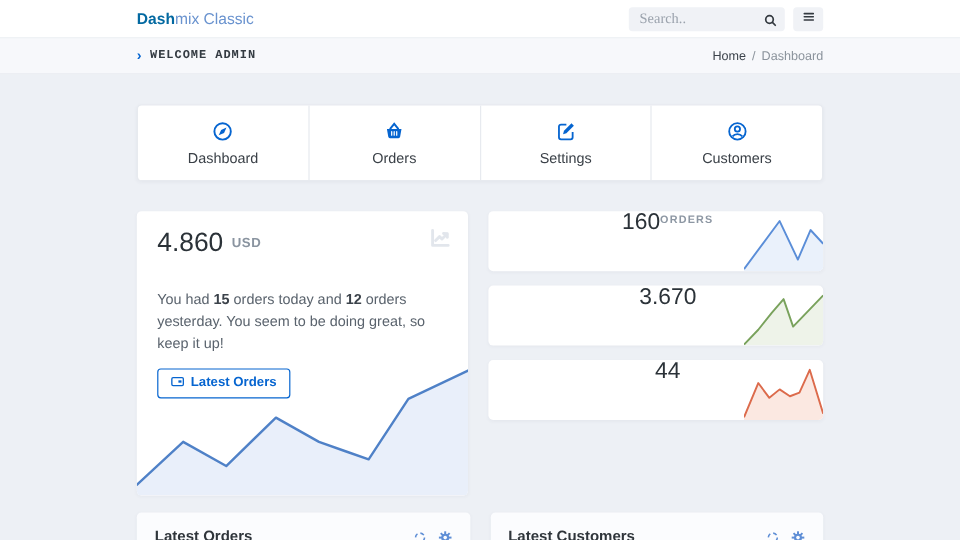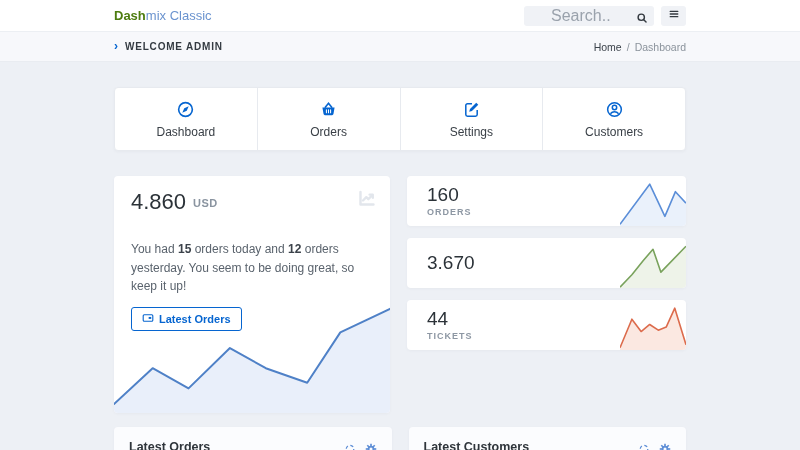--- a/index.html
+++ b/index.html
@@ -5,38 +5,38 @@
   * { margin:0; padding:0; box-sizing:border-box; }
   html,body { width:800px; height:450px; overflow:hidden; }
   body { font-family:"Liberation Sans", sans-serif; background:#edf0f5; }
 
   .container { width:572px; margin:0 auto; }
 
   
   .app-header { height:32px; background:#ffffff; border-bottom:1px solid #eceff3; }
   .app-header .container { height:100%; display:flex; align-items:center; }
   .logo { font-size:13px; cursor:pointer; }
-  .logo .b { font-weight:700; color:#4d7c0f; }
+  .logo .b { font-weight:700; color:#0369a1; }
   .logo .r { font-weight:400; color:#6a93cf; }
   .header-right { margin-left:auto; display:flex; align-items:center; gap:7px; }
   .searchbox { position:relative; }
   .searchbox input { width:130px; height:20px; background:#f0f2f6; border:none; border-radius:3px;
-    font-size:16px; color:#3a4047; padding:0 24px 0 27px; outline:none; font-family:Liberation Sans, sans-serif; }
+    font-size:12px; color:#3a4047; padding:0 24px 0 9px; outline:none; font-family:Liberation Serif, serif; }
   .searchbox input::placeholder { color:#9aa2ac; }
   .searchbox .mag { position:absolute; right:6px; top:4px; width:12px; height:12px; color:#343a40; }
   .burger-btn { width:25px; height:20px; background:#f0f2f6; border:none; border-radius:3px;
     display:flex; align-items:center; justify-content:center; color:#343a40; cursor:pointer; }
   .burger-btn svg { width:12px; height:12px; }
 
   
   .hero-bar { height:30px; background:#f7f8fb; border-bottom:1px solid #e9ecf1; }
   .hero-bar .container { height:100%; display:flex; align-items:center; }
   .hero-left { display:flex; align-items:center; gap:7px; }
   .hero-chevron { color:#0665d0; font-weight:700; font-size:12px; line-height:1; margin-top:-1px; }
-  .hero-title { font-size:10px; font-weight:700; color:#343b42; letter-spacing:0.8px; }
+  .hero-title { font-size:10px; font-weight:700; color:#343b42; letter-spacing:0.8px;font-family:Liberation Mono, monospace; }
   .breadcrumb { margin-left:auto; font-size:10.5px; color:#8b939c; display:flex; gap:5px; align-items:flex-end; }
   .breadcrumb .home { color:#3c434b; font-weight:500; cursor:pointer; }
 
   
   .nav-row { margin-top:25px; background:#fff; border:1px solid #e7eaef; border-radius:4px;
     display:flex; height:64px; box-shadow:0 1px 3px rgba(50,60,80,0.04); }
   .nav-card { flex:1; display:flex; flex-direction:column; align-items:center; justify-content:center;
     gap:6px; cursor:pointer; }
   .nav-card + .nav-card { border-left:1px solid #e7eaef; }
   .nav-card .nicon { color:#0665d0; height:19px; }
@@ -56,21 +56,21 @@
   .summary-msg b { color:#3b424a; }
   .btn-row { margin-top:11px; display:flex; gap:8px; position:relative; z-index:2; }
   .btn-outline { display:flex; align-items:center; gap:5px; background:#fff; border:1px solid #0665d0;
     color:#0665d0; border-radius:3px; font-size:11px; font-weight:700; padding:4px 10px; cursor:pointer;
     font-family:inherit; }
   .btn-outline svg { width:12px; height:12px; }
   .main-chart { position:absolute; left:0; bottom:0; width:100%; height:112px; display:block; }
 
   .stat-col { flex:1; display:flex; flex-direction:column; gap:12px; }
   .stat-card { height:50px; background:#fff; border-radius:4px; position:relative; overflow:hidden;
-    box-shadow:0 1px 3px rgba(50,60,80,0.04); display:flex; flex-direction:column; justify-content:center;
+    box-shadow:0 1px 3px rgba(50,60,80,0.04); display:flex; flex-direction:row; justify-content:center;
     padding-left:20px; cursor:pointer; }
   .stat-value { font-size:19px; font-weight:500; color:#2b3238; line-height:1.1; }
   .stat-label { font-size:9px; font-weight:600; color:#8d97a3; letter-spacing:1px; margin-top:2px; }
   .spark { position:absolute; right:0; bottom:0; width:66px; height:44px; display:block; }
 
   
   .bottom-row { margin-top:14px; display:flex; gap:17px; }
   .panel { flex:1; background:#fbfcfe; border-radius:4px 4px 0 0; height:40px;
     box-shadow:0 1px 3px rgba(50,60,80,0.04); }
   .panel-header { display:flex; align-items:center; padding:0 15px; height:40px; }
@@ -204,21 +204,20 @@
       </div>
       <div class="stat-card">
         <span class="stat-value">3.670</span>
         <svg class="spark" viewBox="0 0 100 100" preserveAspectRatio="none">
           <polygon points="0,98 18,70 35,38 50,12 62,64 100,5 100,100 0,100" fill="#eef3e9"></polygon>
             <polyline points="0,98 18,70 35,38 50,12 62,64 100,5" fill="none" stroke-width="1.6" vector-effect="non-scaling-stroke" stroke-linejoin="round" stroke="#79a25c"></polyline>
         </svg>
       </div>
       <div class="stat-card">
         <span class="stat-value">44</span>
-        <span class="stat-label">TICKETS</span>
         <svg class="spark" viewBox="0 0 100 100" preserveAspectRatio="none">
           <polygon points="0,95 18,30 32,58 45,42 57.99999999999999,55 70,48 83,5 100,88 100,100 0,100" fill="#fbe8e1"></polygon>
             <polyline points="0,95 18,30 32,58 45,42 57.99999999999999,55 70,48 83,5 100,88" fill="none" stroke-width="1.6" vector-effect="non-scaling-stroke" stroke-linejoin="round" stroke="#dc6b4c"></polyline>
         </svg>
       </div>
     </div>
   </div>
 
   <div class="bottom-row">
     <section class="panel">

